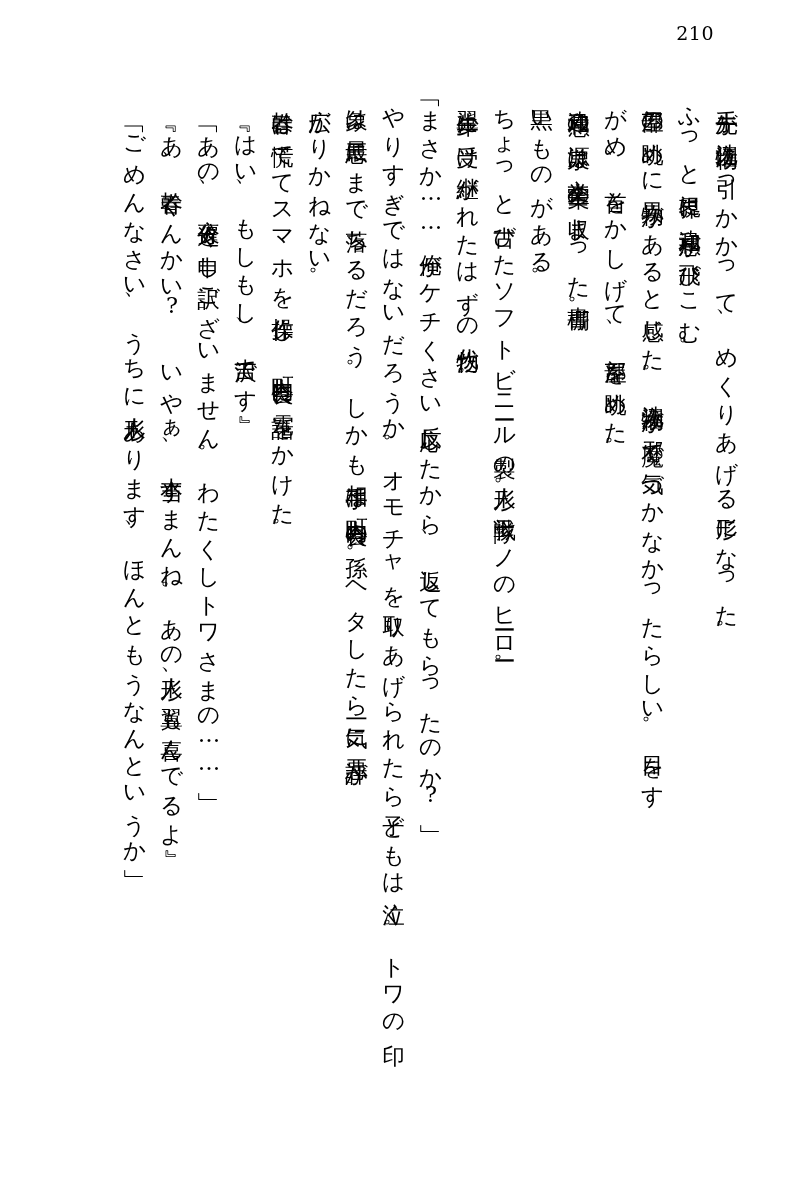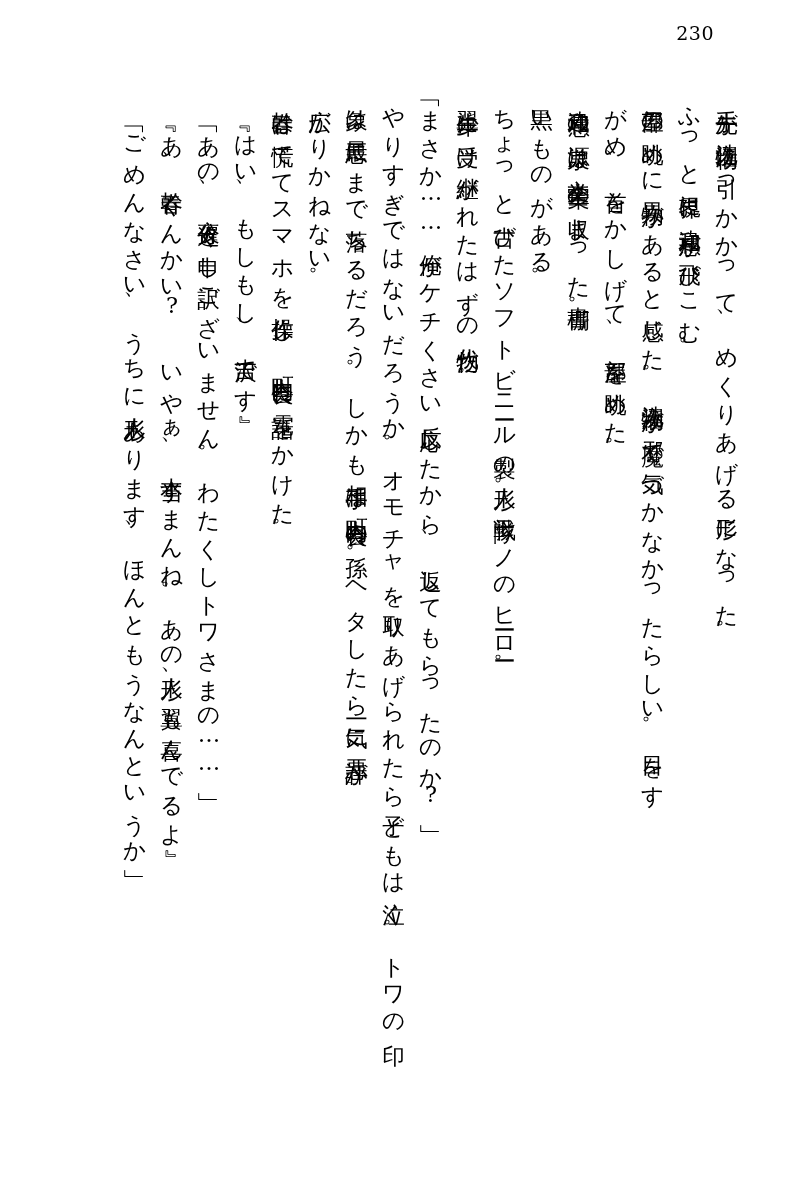--- a/index.html
+++ b/index.html
@@ -59,21 +59,21 @@
   }
   
   .vline.indent-1 { padding-top: 26px; }
   .vline.indent-2 { padding-top: 2px; }
 </style>
 </head>
 <body>
 
 <div class="page">
 
-  <div class="page-number">230</div>
+  <div class="page-number">210</div>
 
   <div class="text-block">
     <div class="vline">手先が洗濯物に引っかかって、めくりあげる形になった。</div>
     <div class="vline">ふっと視界に違和感が飛びこむ。</div>
     <div class="vline">部屋の眺めに異物があると感じた。洗濯物が邪魔で気づかなかったらしい。目をす</div>
     <div class="vline">がめ、首をかしげて、部屋を眺めた。</div>
     <div class="vline">違和感の源泉は文学全集の収まった書棚。</div>
     <div class="vline">黒いものがある。</div>
     <div class="vline indent-2">ちょっと古びたソフトビニール製の人形。戦隊モノのヒーロー。</div>
     <div class="vline">翼少年に受け継がれたはずの代物だ。</div>

